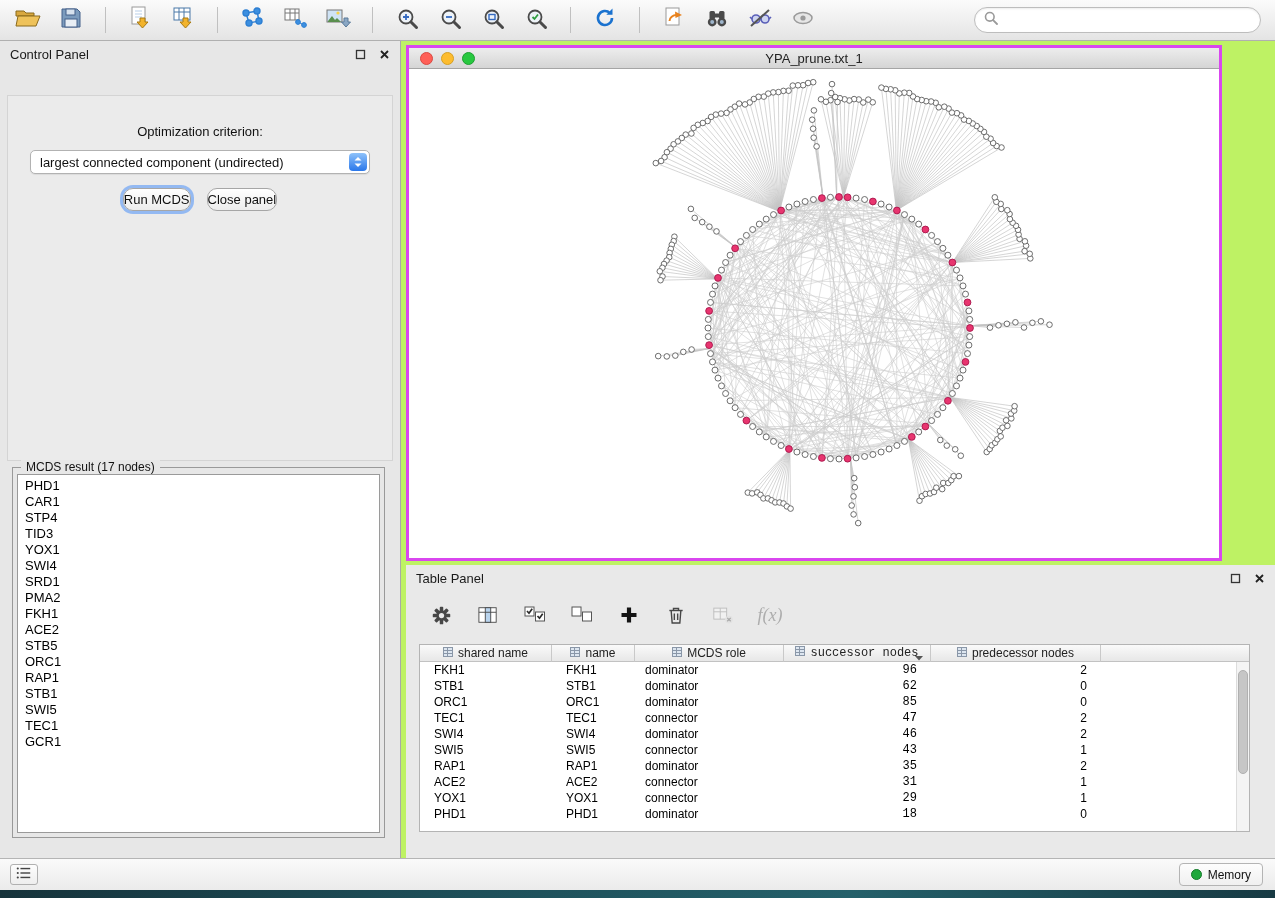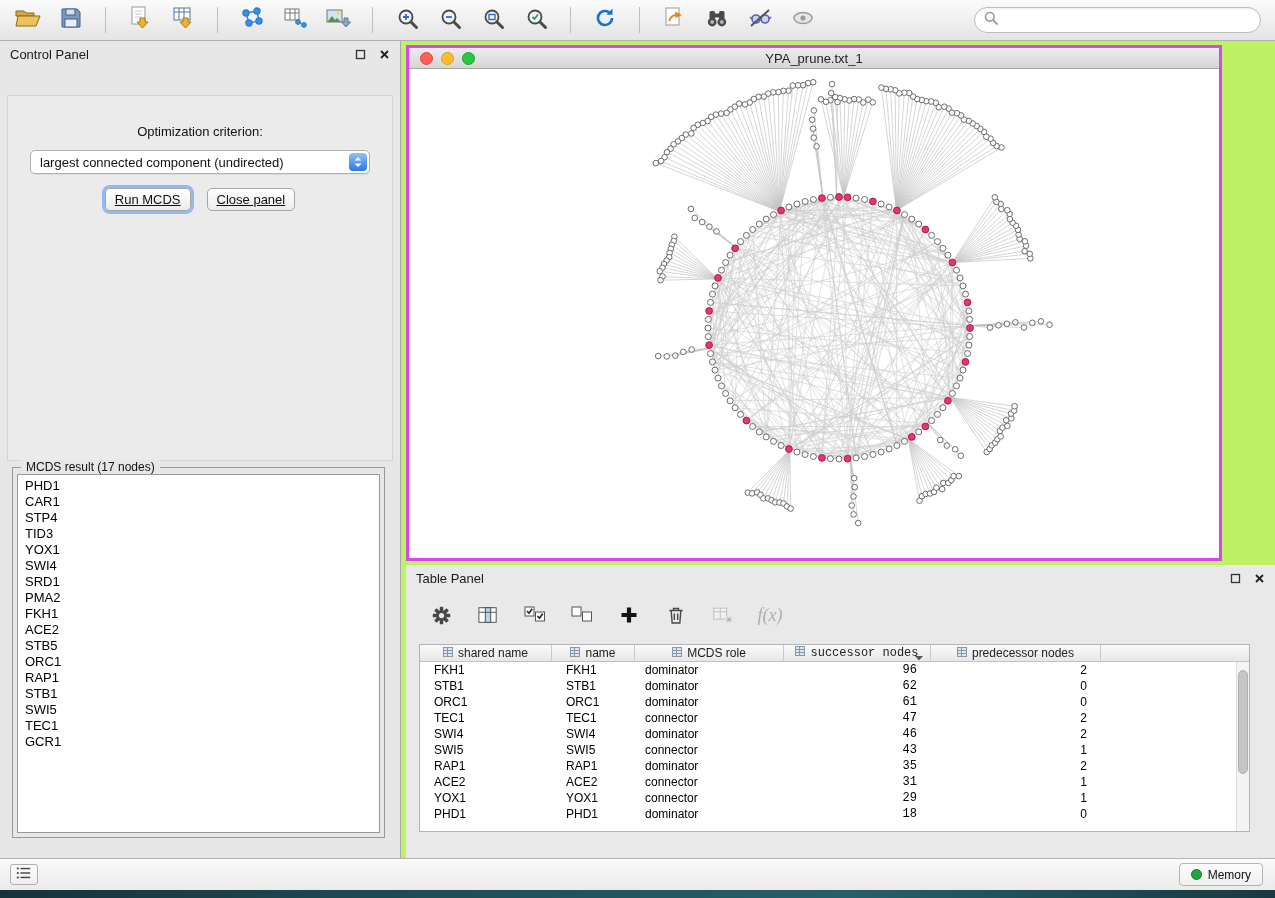--- a/index.html
+++ b/index.html
@@ -30,22 +30,22 @@
   .seg-tab.active{background:linear-gradient(#5aa4f8,#1e72ee);color:#fff;border-color:#1a5fc8;}
 
   .cp-content{position:absolute;top:54px;left:7px;right:7px;height:366px;background:#ebebeb;border:1px solid #d4d4d4;}
   .opt-label{text-align:center;font-size:13px;color:#111;margin-top:28px;}
   .combo{margin:11px auto 0;width:340px;height:24px;background:#fff;border:1px solid #b2b2b2;border-radius:5px;
          display:flex;align-items:center;font-size:13px;color:#111;padding-left:9px;position:relative;
          box-shadow:0 1px 1px rgba(0,0,0,.07);}
   .combo-arrows{position:absolute;right:2px;top:2px;width:18px;height:18px;border-radius:4px;
                 background:linear-gradient(#8ec2fa,#2a77ea);display:flex;align-items:center;justify-content:center;}
   .btn-row{display:flex;justify-content:center;gap:16px;margin-top:14px;}
-  .push-btn{font-family:inherit;font-size:13px;padding:3px 9px;background:linear-gradient(#ffffff,#ececec);
-            border:1px solid #a6a6a6;border-radius:5px;color:#111;text-decoration:underline;}
+  .push-btn{font-family:inherit;font-size:13px;padding:3px 0;background:linear-gradient(#ffffff,#ececec);
+            border:1px solid #a6a6a6;border-radius:10px;color:#111;}
   .push-btn.focused{box-shadow:0 0 0 3px rgba(88,152,246,.6);}
 
   .group-box{position:absolute;left:12px;right:15px;top:426px;bottom:20px;border:1px solid #999;}
   .group-title{position:absolute;top:-8px;left:8px;background:#e7e7e7;padding:0 5px;font-size:12px;color:#111;}
   .result-list{position:absolute;left:4px;right:4px;top:6px;bottom:4px;background:#fff;border:1px solid #9a9a9a;
                overflow:hidden;padding-top:3px;}
   .list-item{font-size:13px;height:16px;line-height:16px;padding-left:7px;color:#000;}
 
   
   .network-window{position:absolute;left:406px;top:45px;width:816px;height:516px;background:#fff;border:3px solid #d946ef;}
@@ -1266,21 +1266,21 @@
             <div class="t-cell w1 c-name">STB1</div>
             <div class="t-cell w2 c-role">dominator</div>
             <div class="t-cell w3 c-num">62</div>
             <div class="t-cell w4 c-num">0</div>
             <div class="t-cell " style="flex: 1 1 0%;"></div>
           </div>
           <div class="t-row">
             <div class="t-cell w0 c-name">ORC1</div>
             <div class="t-cell w1 c-name">ORC1</div>
             <div class="t-cell w2 c-role">dominator</div>
-            <div class="t-cell w3 c-num">61</div>
+            <div class="t-cell w3 c-num">85</div>
             <div class="t-cell w4 c-num">0</div>
             <div class="t-cell " style="flex: 1 1 0%;"></div>
           </div>
           <div class="t-row">
             <div class="t-cell w0 c-name">TEC1</div>
             <div class="t-cell w1 c-name">TEC1</div>
             <div class="t-cell w2 c-role">connector</div>
             <div class="t-cell w3 c-num">47</div>
             <div class="t-cell w4 c-num">2</div>
             <div class="t-cell " style="flex: 1 1 0%;"></div>

